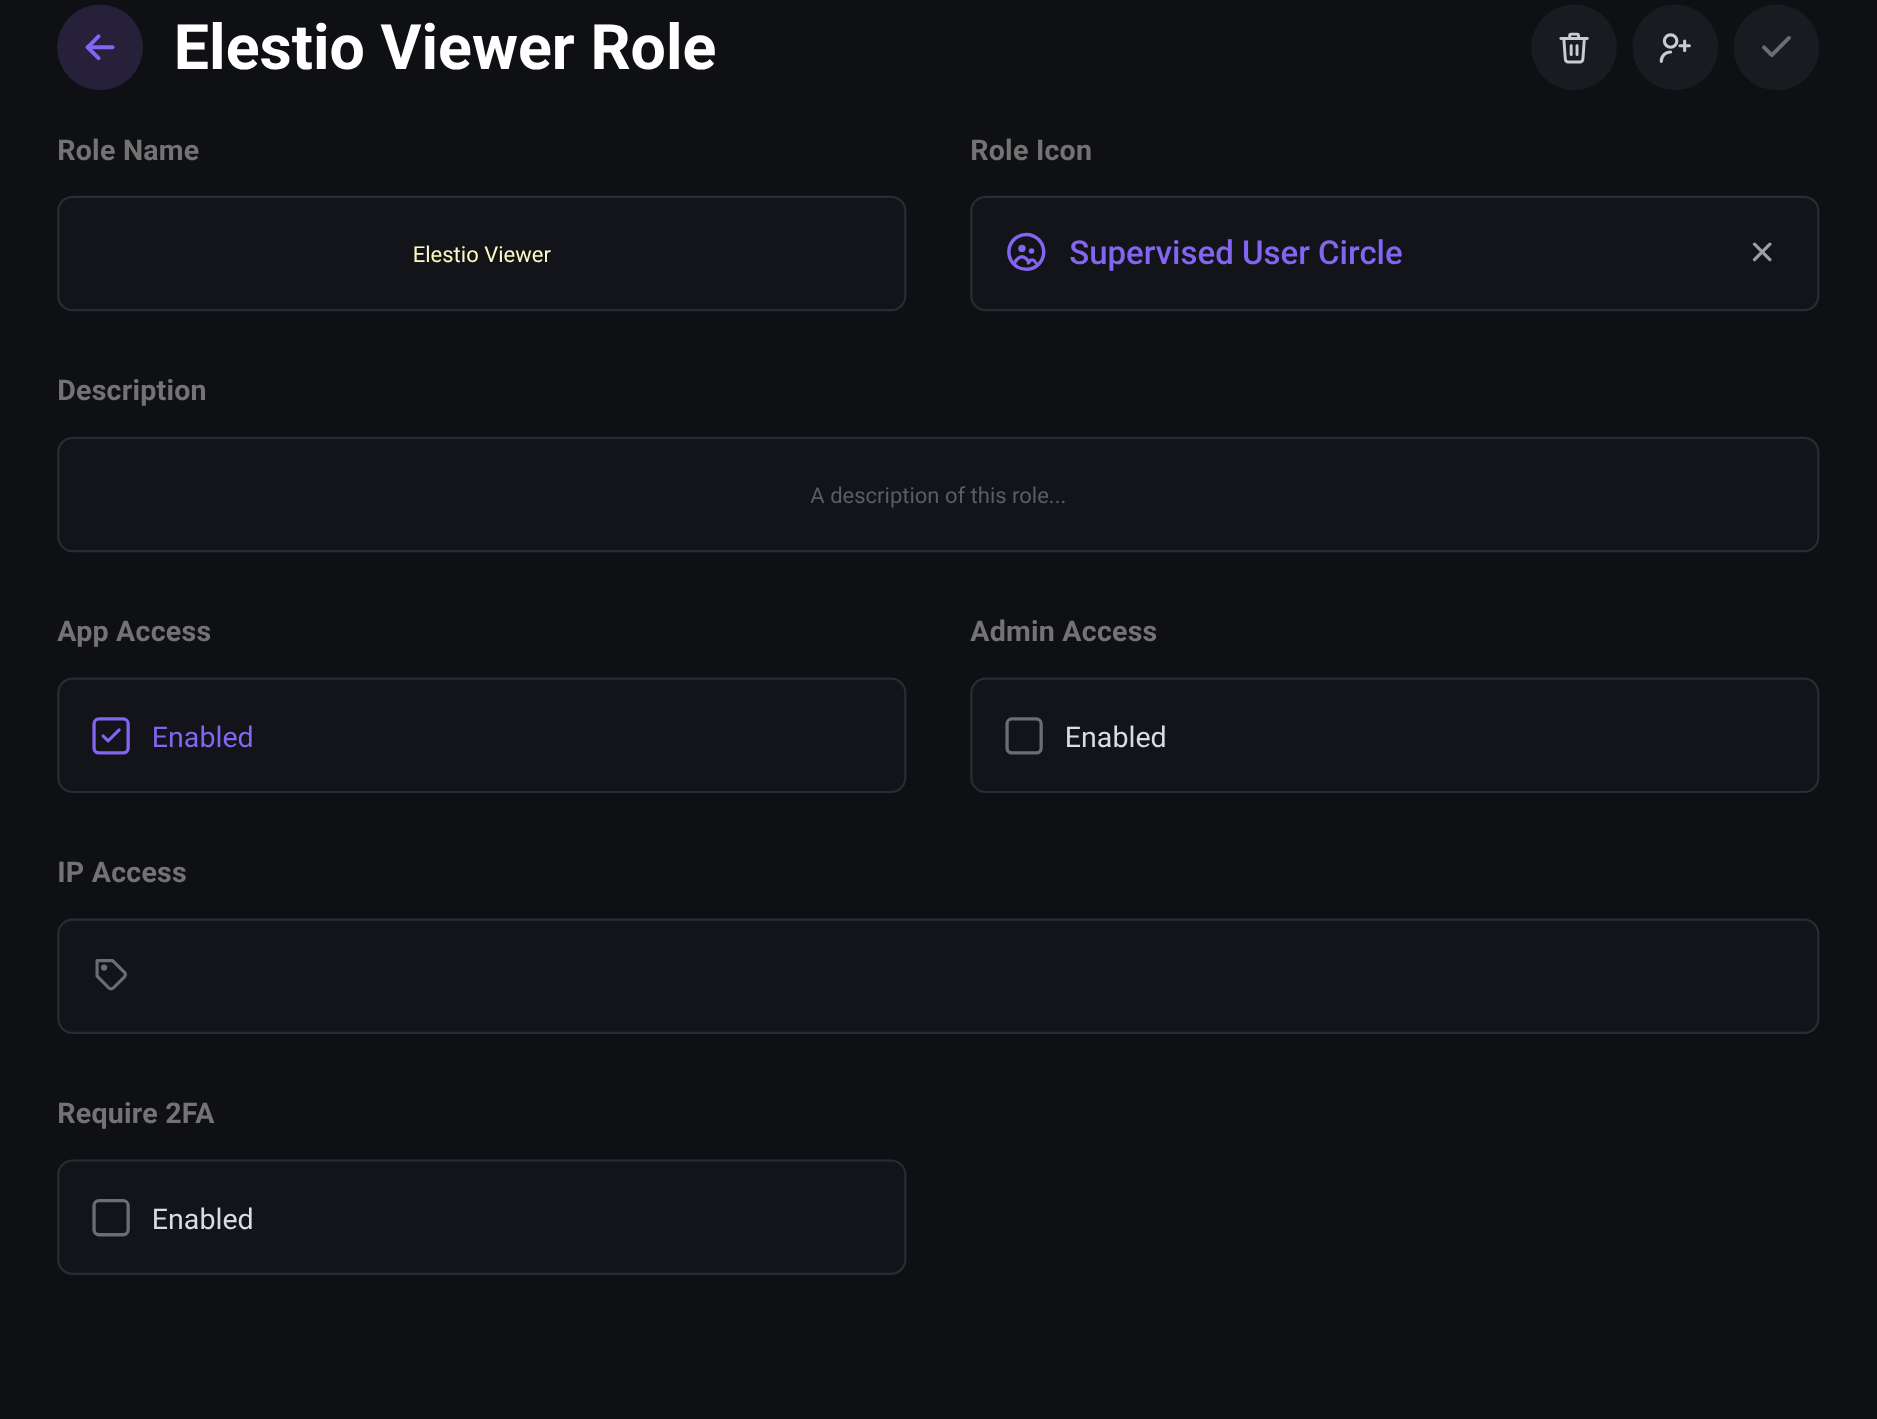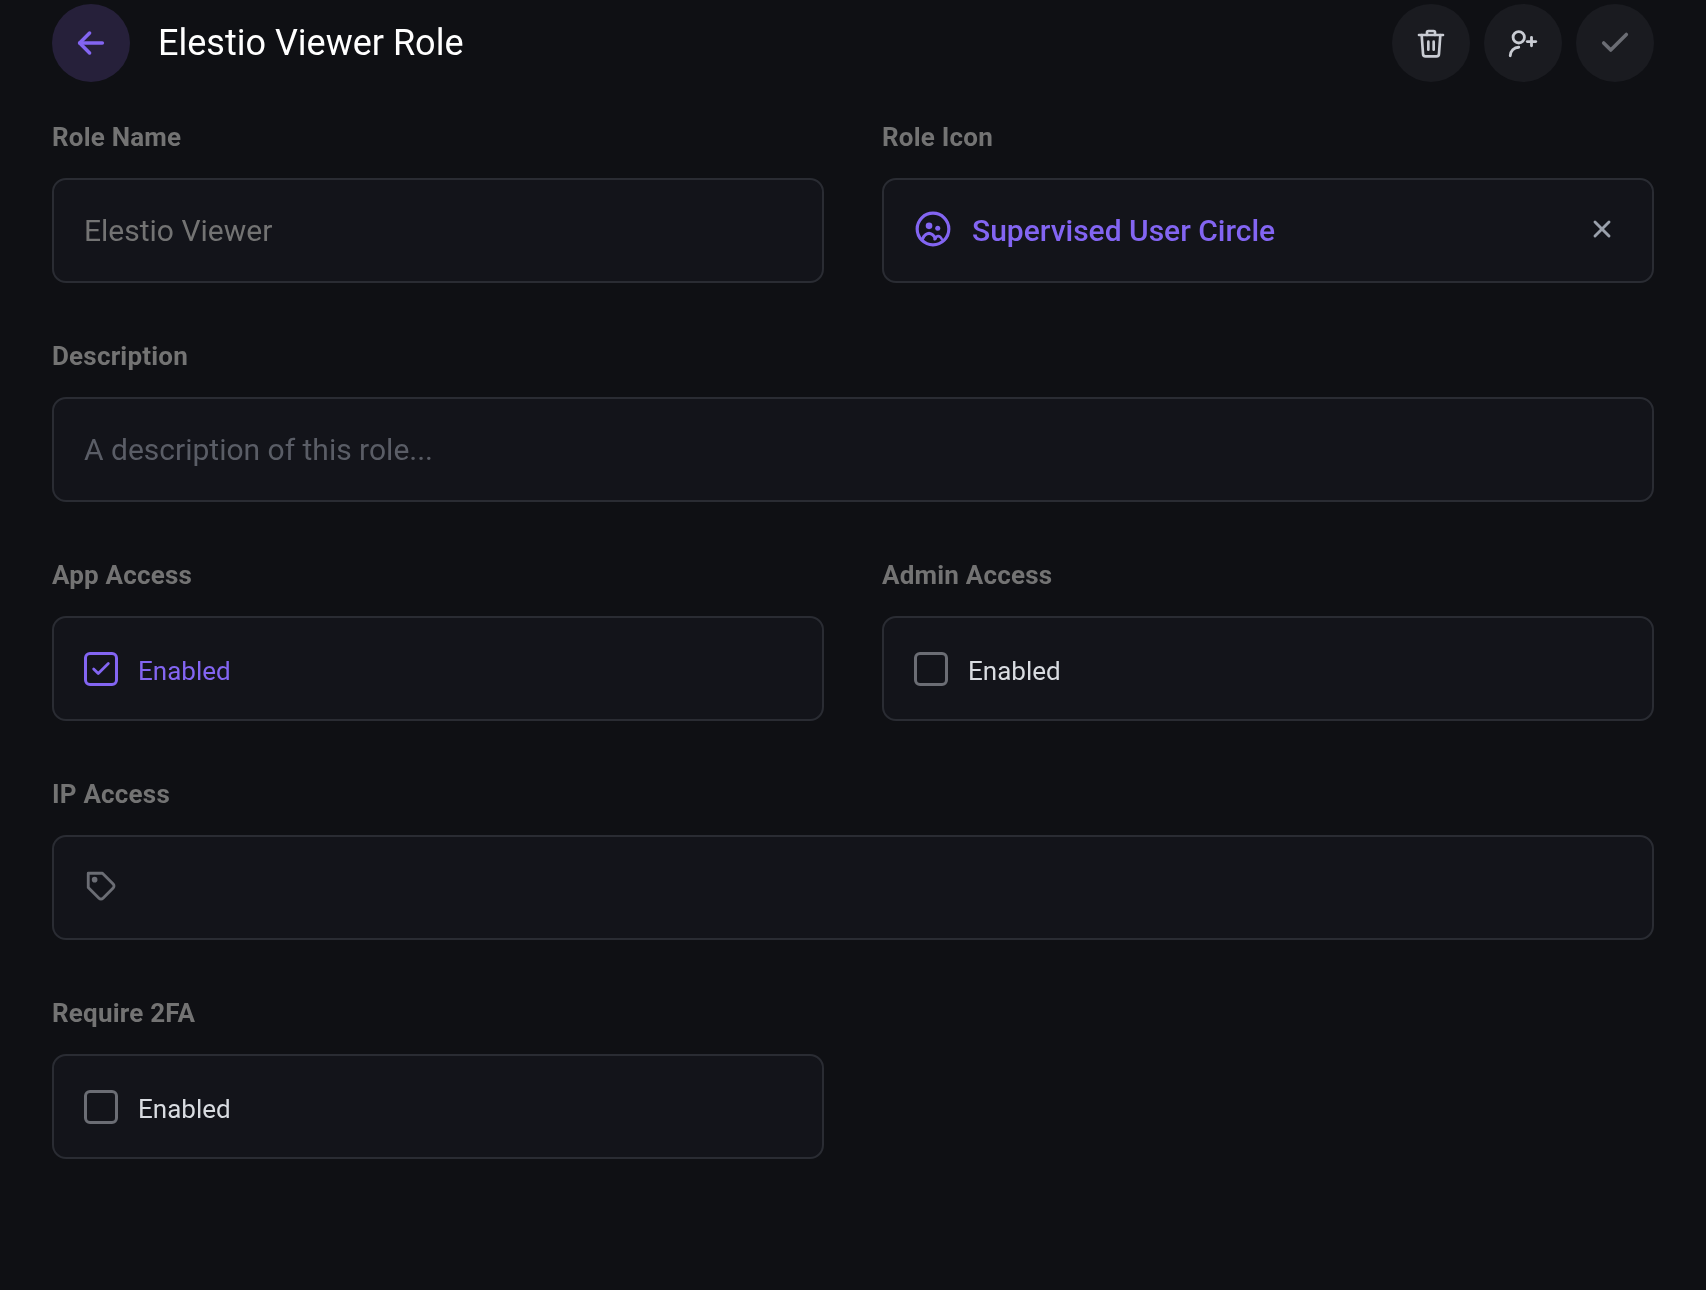--- a/index.html
+++ b/index.html
@@ -32,22 +32,22 @@
     flex-shrink: 0;
   }
   .icon-btn.purple {
     background: #26203a;
   }
   .icon-btn.ghost {
     background: #1a1b20;
   }
   .icon-btn svg { display: block; }
   .page-title {
-    font-size: 36px;
-    font-weight: 400;
+    font-size: 57px;
+    font-weight: 700;
     color: #ffffff;
     margin-left: 28px;
     flex: 1;
   }
   .header-actions {
     display: flex;
     gap: 14px;
   }
 
   .form {
@@ -79,23 +79,24 @@
     background: #13141a;
     display: flex;
     align-items: center;
     padding: 0 30px;
   }
   .text-input {
     flex: 1;
     background: transparent;
     border: none;
     outline: none;
-    color: #737373;
-    font-size: 30px;
+    color: #fef9c3;
+    font-size: 20px;
     font-family: inherit;
+    text-align: center;
   }
   .text-input::placeholder {
     color: #5a5d66;
   }
   .icon-select {
     display: flex;
     align-items: center;
     gap: 20px;
     flex: 1;
   }

